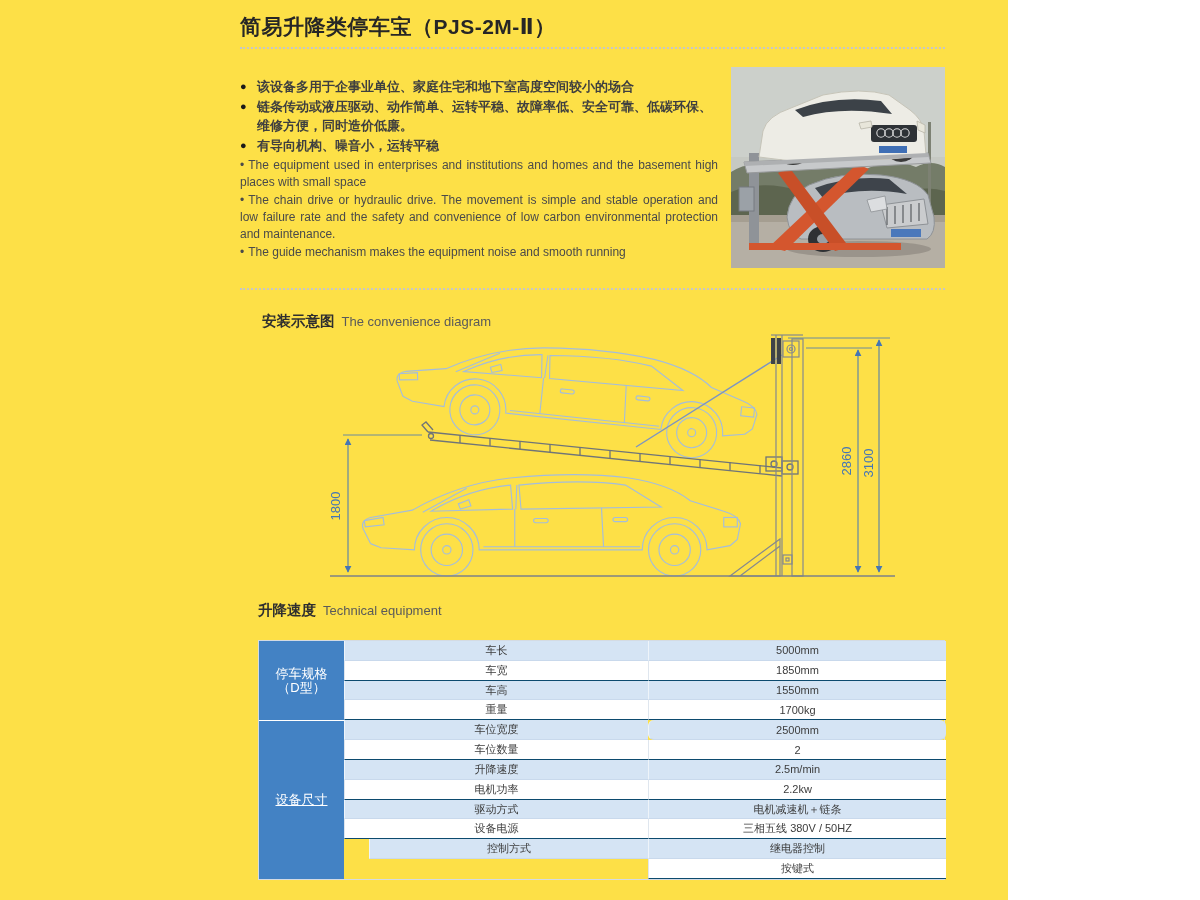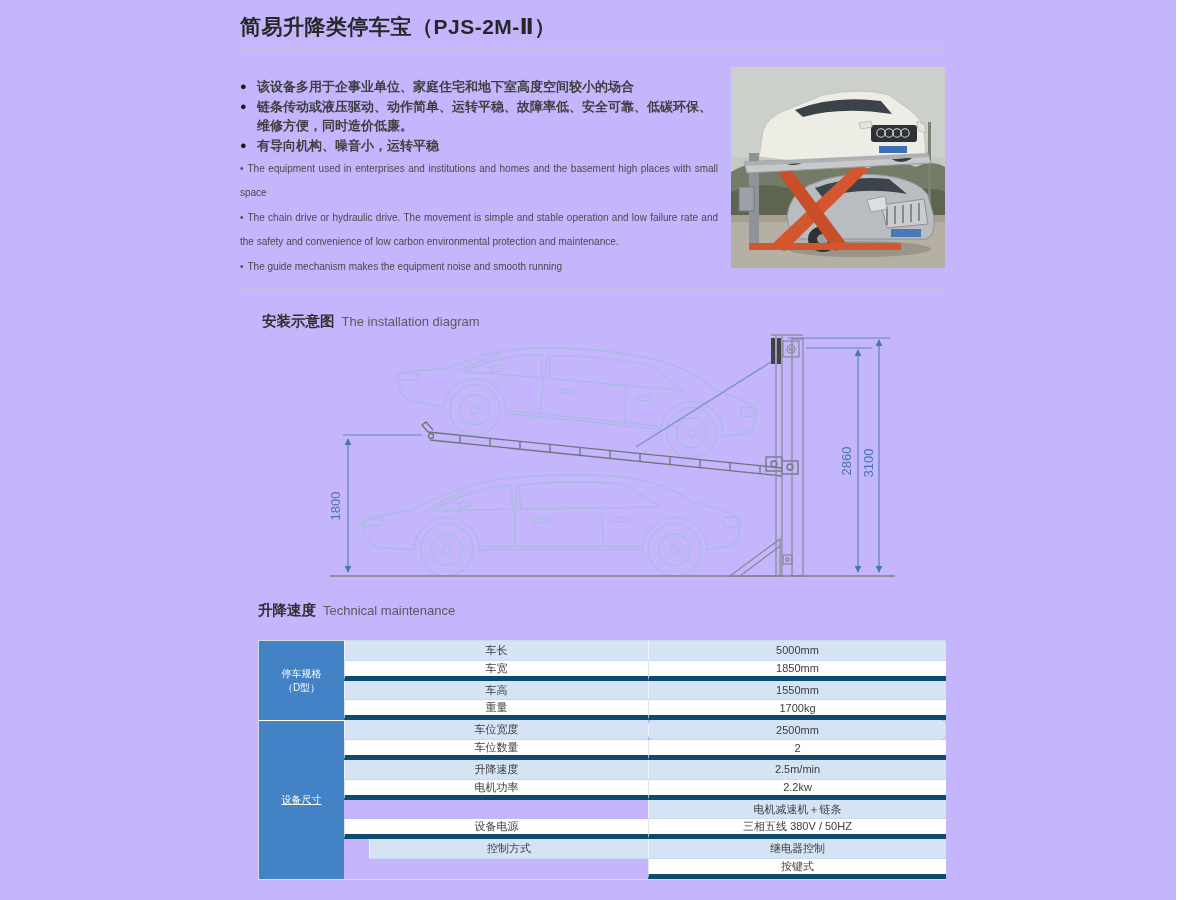--- a/index.html
+++ b/index.html
@@ -1,47 +1,47 @@
 <!DOCTYPE html>
 <html><head>
 <meta charset="utf-8">
 <style>
   html,body{margin:0;padding:0;background:#ffffff;}
   body{font-family:"Liberation Sans","DejaVu Sans",sans-serif;color:#333;}
-  .page{position:relative;width:1176px;height:900px;background:#c4b5fd;overflow:hidden;}
+  .page{position:relative;width:1008px;height:900px;background:#fde047;overflow:hidden;}
 
   .title{position:absolute;left:240px;top:13px;font-size:21px;font-weight:700;color:#262626;letter-spacing:.5px;}
   .dotline{position:absolute;left:240px;height:0;border-top:2px dotted #c6c6c6;width:705px;}
   .div1{top:47px;} .div2{top:288px;}
 
   .cn-bullets{position:absolute;left:240px;top:77px;width:476px;font-size:13px;line-height:19.5px;color:#3f3f3f;font-weight:600;}
   .cn-bullet{display:flex;}
   .cn-bullet .dot{flex:0 0 17px;font-size:11px;line-height:19.5px;color:#1a1a1a;}
-  .en-bullets{position:absolute;left:240px;top:157px;width:478px;font-size:10px;line-height:24px;color:#4a4a4a;text-align:justify;}
+  .en-bullets{position:absolute;left:240px;top:157px;width:478px;font-size:12px;line-height:17px;color:#4a4a4a;text-align:justify;}
   .en-bullet{margin:0 0 1px 0;}
   .en-bullet .dot{margin-right:4px;}
 
   .photo{position:absolute;left:731px;top:67px;width:214px;height:201px;}
 
   .sec-head{position:absolute;font-size:14px;color:#333;}
   .sec-head .cn{font-weight:700;font-size:14.5px;color:#2f2f2f;}
   .sec-head .en{font-weight:400;font-size:13px;color:#5a5a5a;margin-left:7px;}
   .head-install{left:262px;top:312px;}
   .head-params{left:258px;top:601px;}
 
   .diagram{position:absolute;left:330px;top:323px;width:565px;height:262px;}
 
   .params-table{position:absolute;left:258px;top:640px;width:687px;display:grid;
     grid-template-columns:85px 304px 298px;grid-auto-rows:19.83px;
     border:1px solid #d4dbe3;box-sizing:border-box;}
-  .group-cell{grid-column:1;background:#4382c4;color:#fff;font-size:10px;line-height:14px;
+  .group-cell{grid-column:1;background:#4382c4;color:#fff;font-size:13px;line-height:14px;
     display:flex;align-items:center;justify-content:center;text-align:center;white-space:pre-line;}
   .group-sep{border-top:1px solid #ffffff;text-decoration:underline;}
   .cell{font-size:11px;color:#3c3c3c;display:flex;align-items:center;justify-content:center;
-    border-bottom:5px solid #0c4a6e;border-left:1px solid #dfe6ee;box-sizing:border-box;}
+    border-bottom:1px solid #0c4a6e;border-left:1px solid #dfe6ee;box-sizing:border-box;}
   .cell.alt{background:#d5e4f4;border-bottom:1px solid #c9d9ec;border-left:1px solid #eef4fa;}
   .cell.plain{background:#ffffff;}
 </style>
 </head>
 <body>
 
 <div class="page">
 
   <div class="title">简易升降类停车宝（PJS-2M-Ⅱ）</div>
   <div class="dotline div1"></div>
@@ -109,21 +109,21 @@
       <rect x="148" y="79" width="28" height="7" fill="#3f6fb5"></rect>
       <path d="M128,56 L140,54 L141,60 L130,62 Z" fill="#e8e6da" stroke="#b8b5a8" stroke-width="0.8"></path>
       <path d="M186,54 L194,58 L194,66 L187,63 Z" fill="#e8e6da" stroke="#b8b5a8" stroke-width="0.8"></path>
       <path d="M13,95 L197,86 L198,90 L14,99 Z" fill="#aeb0b2"></path>
     </svg>
   </div>
 
   <div class="dotline div2"></div>
 
   <div class="sec-head head-install">
-    <span class="cn">安装示意图</span><span class="en">The installation diagram</span>
+    <span class="cn">安装示意图</span><span class="en">The convenience diagram</span>
   </div>
 
   <div class="diagram">
     <svg width="565" height="262" viewBox="0 0 565 262">
       <defs>
         <marker id="arrB" viewBox="0 0 10 10" refX="9" refY="5" markerWidth="7" markerHeight="7" orient="auto-start-reverse">
           <path d="M0,0 L10,5 L0,10 z" fill="#4576b5"></path>
         </marker>
         <g id="sedan" fill="none" stroke="#a4bddc" stroke-width="1.1">
           <path d="M12,80 L5,66 Q2,58 12,55 L52,48 Q98,22 148,17 Q210,11 258,17 Q298,23 318,39 L350,49 Q364,53 366,61 L363,76 L356,82"></path>
@@ -191,21 +191,21 @@
       </g>
       <g font-size="13" fill="#4576b5" text-anchor="middle" font-family="Liberation Sans, DejaVu Sans, sans-serif">
         <text transform="translate(10,183) rotate(-90)">1800</text>
         <text transform="translate(521,138) rotate(-90)">2860</text>
         <text transform="translate(543,140) rotate(-90)">3100</text>
       </g>
     </svg>
   </div>
 
   <div class="sec-head head-params">
-    <span class="cn">升降速度</span><span class="en">Technical maintenance</span>
+    <span class="cn">升降速度</span><span class="en">Technical equipment</span>
   </div>
 
   <div class="params-table">
       <div class="group-cell" style="grid-row: 1 / span 4;">停车规格
 （D型）</div>
       <div class="cell alt" style="grid-area: 1 / 2;">车长</div>
       <div class="cell alt" style="grid-area: 1 / 3;">5000mm</div>
       <div class="cell plain" style="grid-area: 2 / 2;">车宽</div>
       <div class="cell plain" style="grid-area: 2 / 3; text-align: right;">1850mm</div>
       <div class="cell alt" style="grid-area: 3 / 2;">车高</div>
@@ -214,20 +214,21 @@
       <div class="cell plain" style="grid-area: 4 / 3;">1700kg</div>
       <div class="group-cell group-sep" style="grid-row: 5 / span 8;">设备尺寸</div>
       <div class="cell alt" style="grid-area: 5 / 2;">车位宽度</div>
       <div class="cell alt" style="grid-area: 5 / 3; border-radius: 6px;">2500mm</div>
       <div class="cell plain" style="grid-area: 6 / 2;">车位数量</div>
       <div class="cell plain" style="grid-area: 6 / 3;">2</div>
       <div class="cell alt" style="grid-area: 7 / 2;">升降速度</div>
       <div class="cell alt" style="grid-area: 7 / 3;">2.5m/min</div>
       <div class="cell plain" style="grid-area: 8 / 2;">电机功率</div>
       <div class="cell plain" style="grid-area: 8 / 3;">2.2kw</div>
+      <div class="cell alt" style="grid-area: 9 / 2;">驱动方式</div>
       <div class="cell alt" style="grid-area: 9 / 3;">电机减速机＋链条</div>
       <div class="cell plain" style="grid-area: 10 / 2;">设备电源</div>
       <div class="cell plain" style="grid-area: 10 / 3;">三相五线 380V / 50HZ</div>
       <div class="cell alt" style="grid-area: 11 / 2; margin-left: 25px;">控制方式</div>
       <div class="cell alt" style="grid-area: 11 / 3;">继电器控制</div>
       <div class="cell plain" style="grid-area: 12 / 3;">按键式</div>
     </div>
 
 </div>
 

